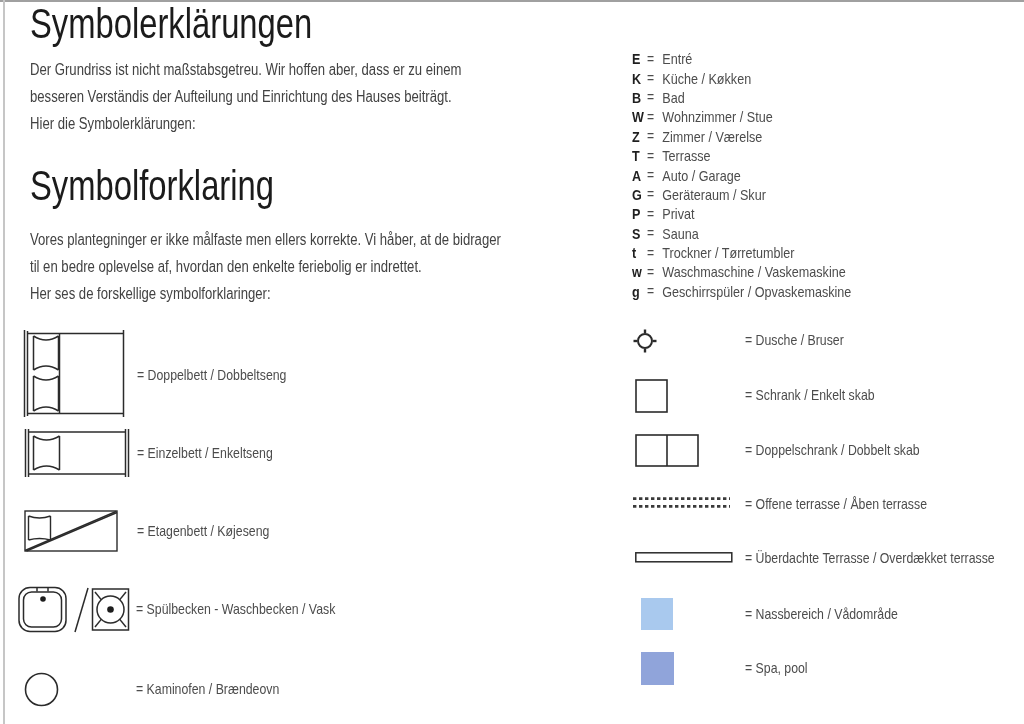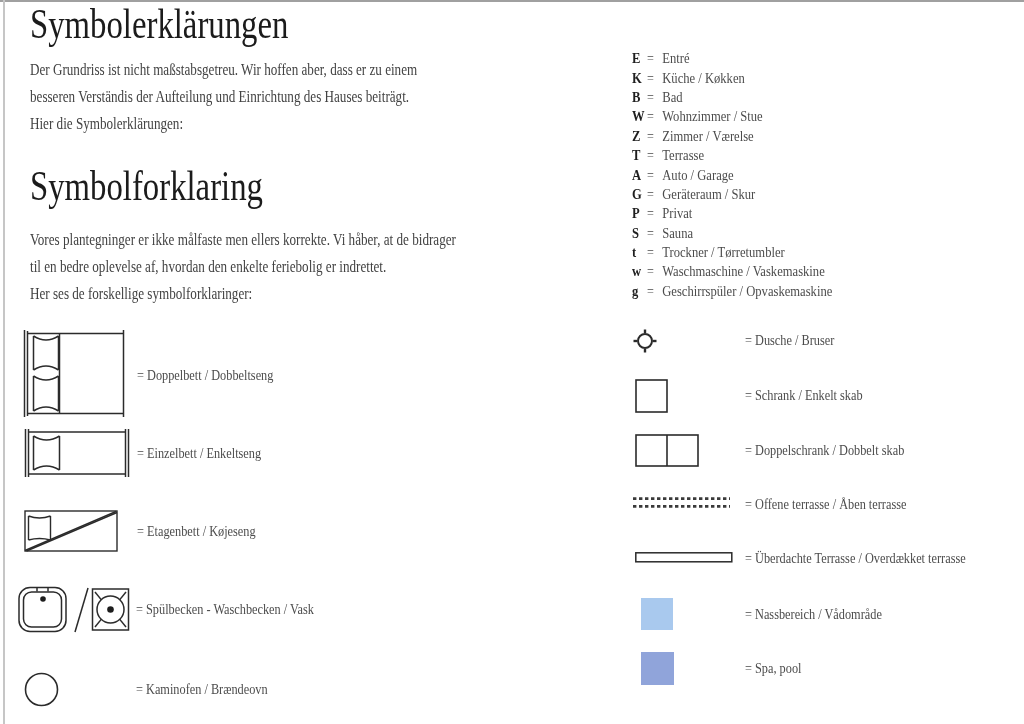--- a/index.html
+++ b/index.html
@@ -1,18 +1,18 @@
 <!DOCTYPE html>
 <html><head>
 <meta charset="utf-8">
 <style>
   html,body{margin:0;padding:0;background:#ffffff;}
   .page{
     position:relative;width:1024px;height:724px;background:#ffffff;overflow:hidden;
-    font-family:Liberation Serif, serif;
+    font-family:Liberation Sans, sans-serif;
   }
   .edge-top{position:absolute;left:0;top:0;width:1024px;height:2px;background:#a0a0a0;}
   .edge-left{position:absolute;left:3px;top:0;width:2px;height:724px;background:#c6c6c6;}
 
   .h{
     position:absolute;font-size:42px;line-height:44px;font-weight:400;color:#1b1b1b;
     white-space:nowrap;transform:scaleX(0.78);transform-origin:left top;letter-spacing:0;
   }
   .para{
     position:absolute;font-size:16px;line-height:27px;color:#424242;white-space:pre-line;

